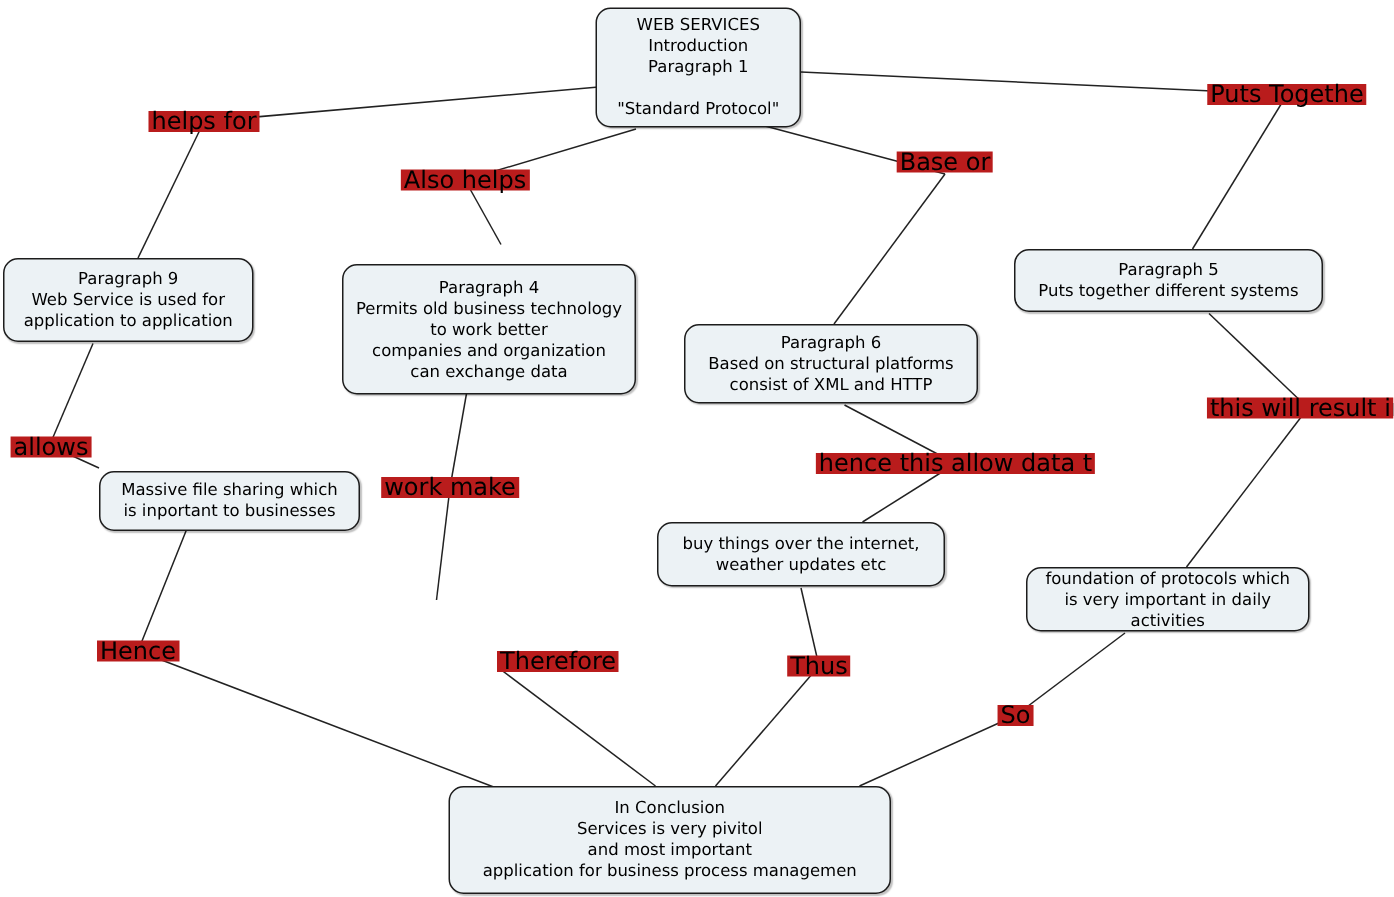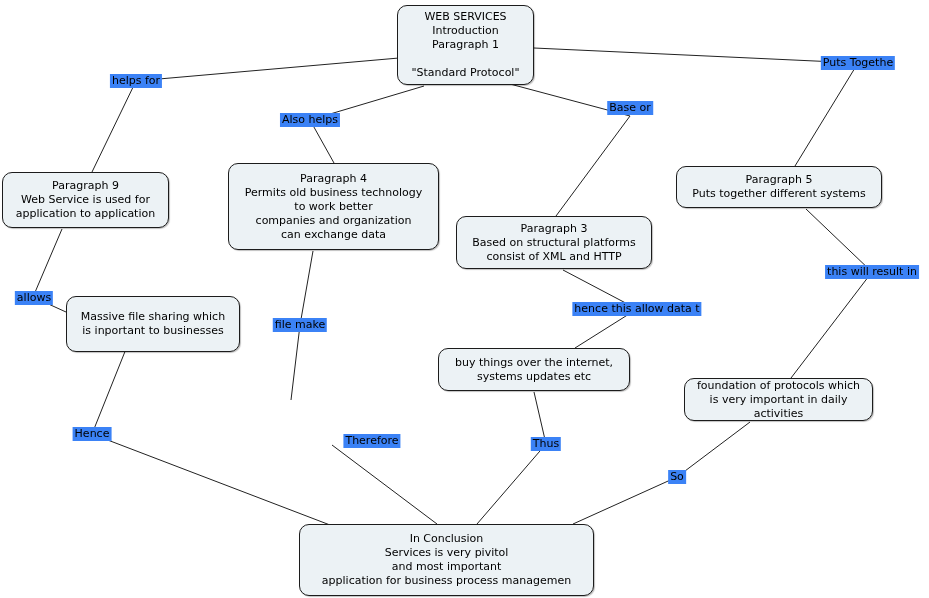--- a/index.html
+++ b/index.html
@@ -34,25 +34,25 @@
     cursor: default;
   }
   .node-text {
     white-space: pre-line;
     display: block;
     padding: 1px 2px;
   }
   .edge-label {
     position: absolute;
     transform: translate(-50%, -50%);
-    background: #3b82f6;
+    background: #b91c1c;
     padding: 0 2px;
     white-space: nowrap;
     z-index: 1;
-    font-size: 11px;
+    font-size: 16px;
     line-height: 14px;
   }
 </style>
 </head>
 <body>
 
 <div id="canvas">
 
   <svg id="edge-lines" width="929" height="598">
       <line x1="399" y1="58" x2="136" y2="81" stroke="#222222" stroke-width="1"></line>
@@ -78,63 +78,63 @@
       <line x1="546" y1="444" x2="477" y2="524" stroke="#222222" stroke-width="1"></line>
       <line x1="750" y1="422" x2="677" y2="477" stroke="#222222" stroke-width="1"></line>
       <line x1="677" y1="477" x2="573" y2="524" stroke="#222222" stroke-width="1"></line>
     </svg>
 
   <span class="edge-label" style="left:136px;top:81px">helps for</span>
   <span class="edge-label" style="left:310px;top:120px">Also helps</span>
   <span class="edge-label" style="left:630px;top:108px">Base or</span>
   <span class="edge-label" style="left:858px;top:63px">Puts Togethe</span>
   <span class="edge-label" style="left:34px;top:298px">allows</span>
-  <span class="edge-label" style="left:300px;top:325px">file make</span>
+  <span class="edge-label" style="left:300px;top:325px">work make</span>
   <span class="edge-label" style="left:637px;top:309px">hence this allow data t</span>
   <span class="edge-label" style="left:872px;top:272px">this will result in</span>
   <span class="edge-label" style="left:92px;top:434px">Hence</span>
   <span class="edge-label" style="left:372px;top:441px">Therefore</span>
   <span class="edge-label" style="left:546px;top:444px">Thus</span>
   <span class="edge-label" style="left:677px;top:477px">So</span>
 
   <div class="node" style="left:397px;top:5px;width:137px;height:80px">
     <span class="node-text">WEB SERVICES
 Introduction
 Paragraph 1
 
 "Standard Protocol"</span>
   </div>
   <div class="node" style="left:2px;top:172px;width:167px;height:56px">
     <span class="node-text">Paragraph 9
 Web Service is used for
 application to application</span>
   </div>
-  <div class="node" style="left:228px;top:163px;width:211px;height:87px">
+  <div class="node" style="left:228px;top:176px;width:196px;height:87px">
     <span class="node-text">Paragraph 4
 Permits old business technology
 to work better
 companies and organization
 can exchange data</span>
   </div>
   <div class="node" style="left:456px;top:216px;width:196px;height:53px">
-    <span class="node-text">Paragraph 3
+    <span class="node-text">Paragraph 6
 Based on structural platforms
 consist of XML and HTTP</span>
   </div>
   <div class="node" style="left:676px;top:166px;width:206px;height:42px">
     <span class="node-text">Paragraph 5
 Puts together different systems</span>
   </div>
-  <div class="node" style="left:66px;top:296px;width:174px;height:56px">
+  <div class="node" style="left:66px;top:314px;width:174px;height:40px">
     <span class="node-text">Massive file sharing which
 is inportant to businesses</span>
   </div>
   <div class="node" style="left:438px;top:348px;width:192px;height:43px">
     <span class="node-text">buy things over the internet,
-systems updates etc</span>
+weather updates etc</span>
   </div>
   <div class="node" style="left:684px;top:378px;width:189px;height:43px">
     <span class="node-text">foundation of protocols which
 is very important in daily activities</span>
   </div>
   <div class="node" style="left:299px;top:524px;width:295px;height:72px">
     <span class="node-text">In Conclusion
 Services is very pivitol
 and most important
 application for business process managemen</span>

